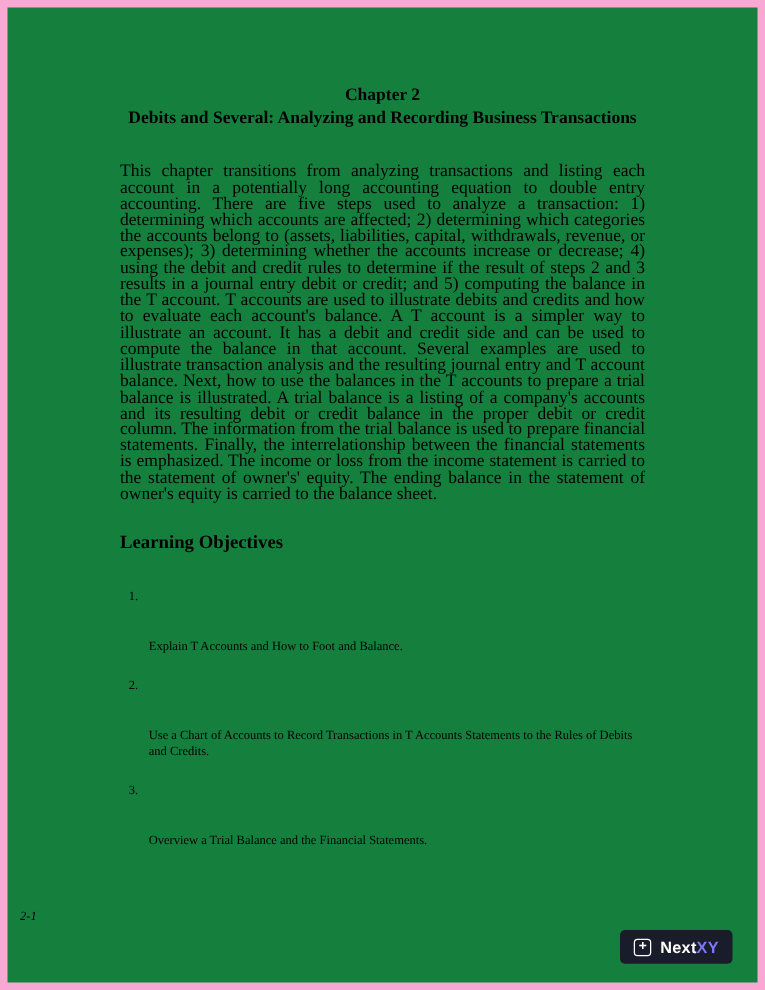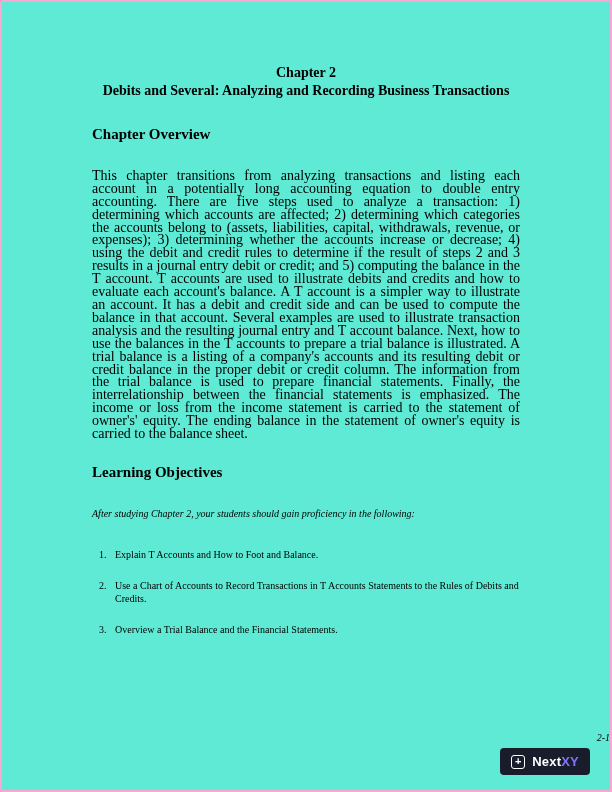--- a/index.html
+++ b/index.html
@@ -7,22 +7,22 @@
   body {
     background: #ffffff;
     font-family: "Liberation Serif", serif;
     color: #000000;
     position: relative;
     overflow: hidden;
   }
   .page {
     position: absolute;
     inset: 0;
-    background: #5eead4;
-    border: 2px solid #f9a8d4;
+    background: #15803d;
+    border: 6px solid #f9a8d4;
   }
   .content { padding: 62px 90px 0 90px; }
 
   .title-block { text-align: center; }
   .chapter-title, .chapter-subtitle {
     font-size: 14px;
     font-weight: bold;
     line-height: 1.32;
   }
 
@@ -47,28 +47,28 @@
     line-height: 13px;
   }
   .objectives-list { margin-top: 28px; padding-left: 7px; }
   .objective-item {
     display: flex;
     font-size: 10px;
     line-height: 13px;
     margin-bottom: 18px;
   }
   .objective-number { flex: none; width: 16px; }
-  .objective-text { flex: 1; max-width: 432px; }
+  .objective-text { flex: 1; max-width: 432px; margin-top: 40px; }
 
   .footer-pagenum {
     position: absolute;
-    left: 0;
+    left: 10px;
     right: 0;
     bottom: 47px;
-    text-align: right;
+    text-align: left;
     font-size: 10px;
     font-style: italic;
   }
 
   .brand-badge {
     position: absolute;
     right: 20px;
     bottom: 15px;
     height: 27px;
     background: #191d2b;
@@ -104,27 +104,25 @@
 <body>
 
 <div class="page">
   <div class="content">
 
     <div class="title-block">
       <div class="chapter-title">Chapter 2</div>
       <div class="chapter-subtitle">Debits and Several: Analyzing and Recording Business Transactions</div>
     </div>
 
-    <h2 class="section-heading overview-heading">Chapter Overview</h2>
 
     <p class="overview-body">This chapter transitions from analyzing transactions and listing each account in a potentially long accounting equation to double entry accounting. There are five steps used to analyze a transaction: 1) determining which accounts are affected; 2) determining which categories the accounts belong to (assets, liabilities, capital, withdrawals, revenue, or expenses); 3) determining whether the accounts increase or decrease; 4) using the debit and credit rules to determine if the result of steps 2 and 3 results in a journal entry debit or credit; and 5) computing the balance in the T account.  T accounts are used to illustrate debits and credits and how to evaluate each account's balance.  A T account is a simpler way to illustrate an account.  It has a debit and credit side and can be used to compute the balance in that account.  Several examples are used to illustrate transaction analysis and the resulting journal entry and T account balance. Next, how to use the balances in the T accounts to prepare a trial balance is illustrated.  A trial balance is a listing of a company's accounts and its resulting debit or credit balance in the proper debit or credit column. The information from the trial balance is used to prepare financial statements.  Finally, the interrelationship between the financial statements is emphasized. The income or loss from the income statement is carried to the statement of owner's' equity.  The ending balance in the statement of owner's equity is carried to the balance sheet.</p>
 
     <h2 class="section-heading objectives-heading">Learning Objectives</h2>
 
-    <p class="objectives-intro">After studying Chapter 2, your students should gain proficiency in the following:</p>
 
     <div class="objectives-list">
       <div class="objective-item">
         <span class="objective-number">1.</span>
         <span class="objective-text">Explain T Accounts and How to Foot and Balance.</span>
       </div>
       <div class="objective-item">
         <span class="objective-number">2.</span>
         <span class="objective-text">Use a Chart of Accounts to Record Transactions in T Accounts Statements to the Rules of Debits and Credits.</span>
       </div>

